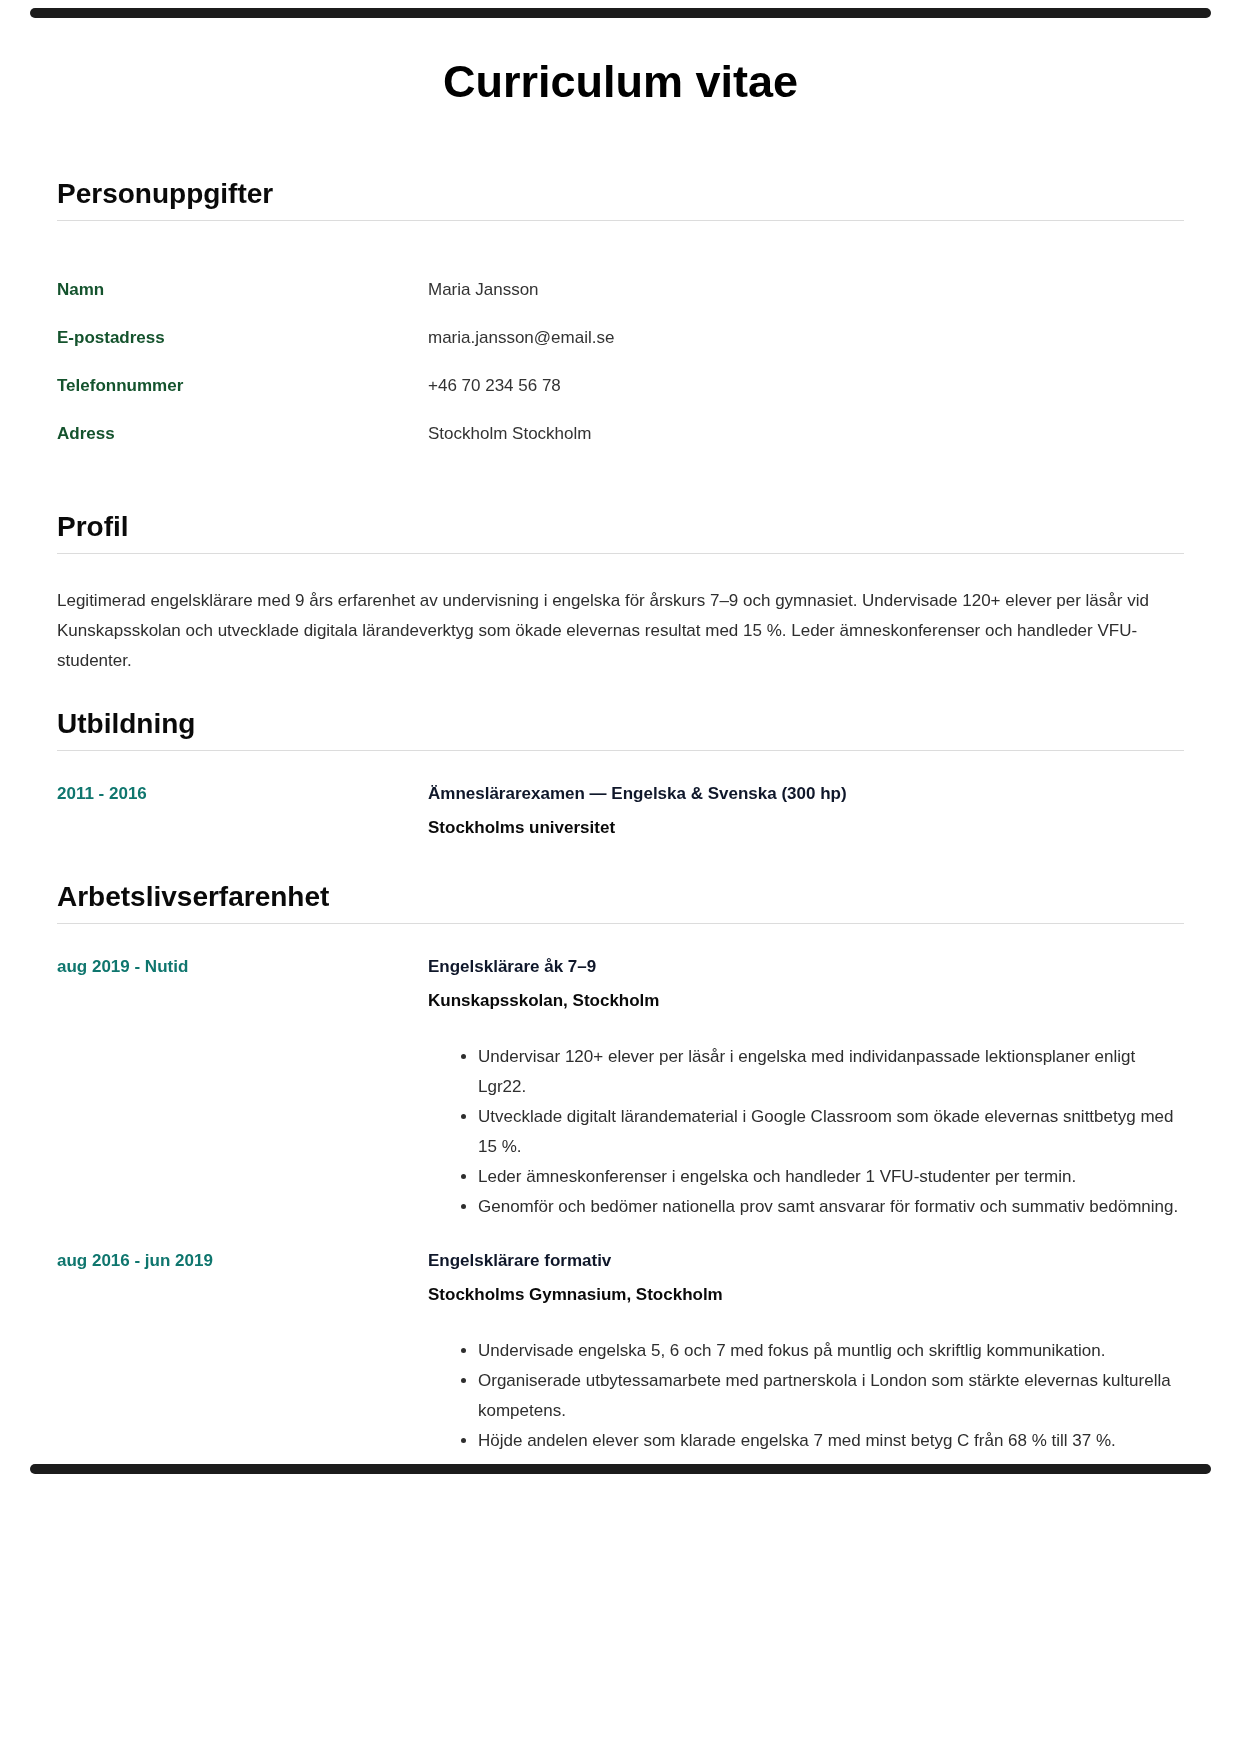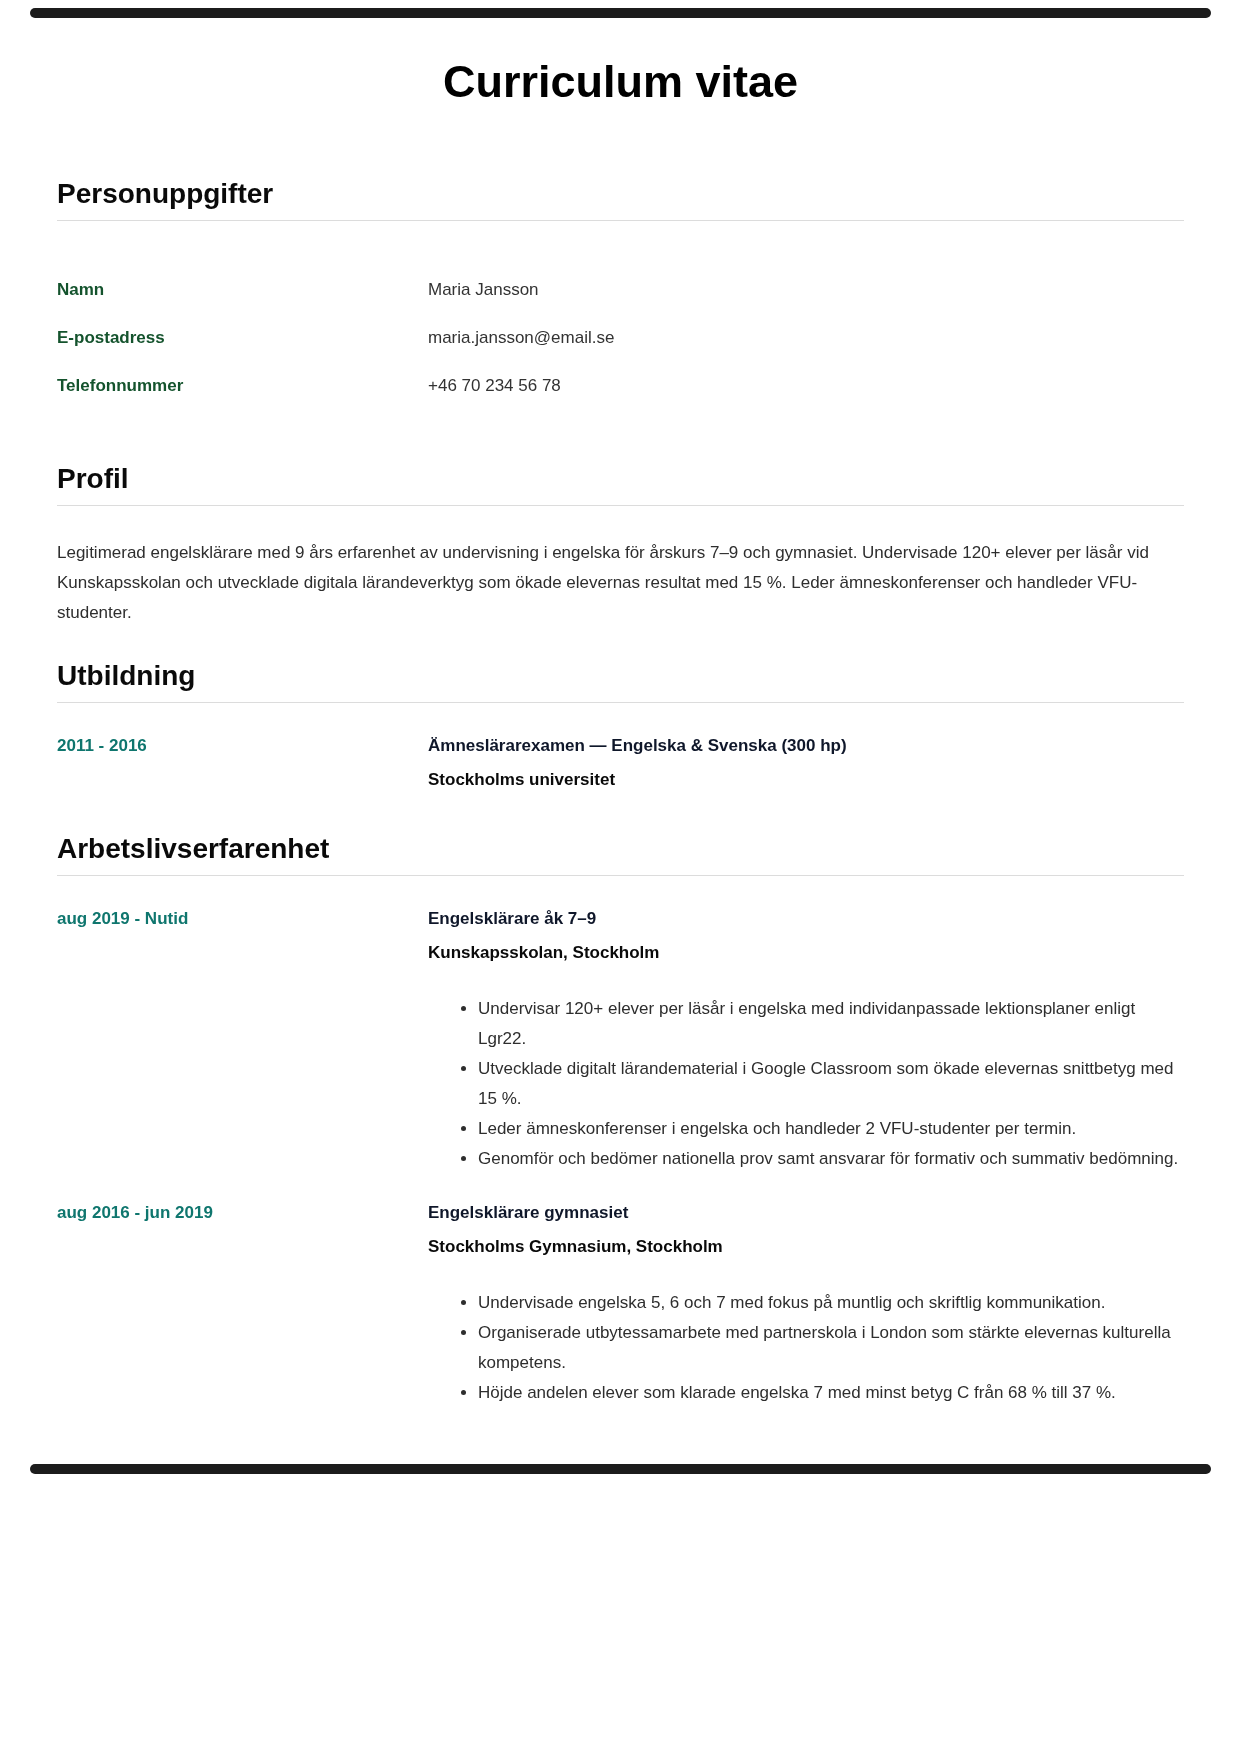--- a/index.html
+++ b/index.html
@@ -125,20 +125,24 @@
           <div class="detail-value">Maria Jansson</div>
         </div>
         <div class="detail-row">
           <div class="detail-label">E-postadress</div>
           <div class="detail-value">maria.jansson@email.se</div>
         </div>
         <div class="detail-row">
           <div class="detail-label">Telefonnummer</div>
           <div class="detail-value">+46 70 234 56 78</div>
         </div>
+        <div class="detail-row">
+          <div class="detail-label">Adress</div>
+          <div class="detail-value">Stockholm Stockholm</div>
+        </div>
       </div>
     </section>
 
     <section class="section-profile">
       <h2 class="section-heading">Profil</h2>
       <div class="rule"></div>
       <p class="profile-text">Legitimerad engelsklärare med 9 års erfarenhet av undervisning i engelska för årskurs 7–9 och gymnasiet. Undervisade 120+ elever per läsår vid Kunskapsskolan och utvecklade digitala lärandeverktyg som ökade elevernas resultat med 15 %. Leder ämneskonferenser och handleder VFU-studenter.</p>
     </section>
 
     <section class="section-education">
@@ -158,30 +162,30 @@
       <div class="rule"></div>
 
       <div class="entry first">
         <div class="entry-period">aug 2019 - Nutid</div>
         <div class="entry-body">
           <div class="entry-title">Engelsklärare åk 7–9</div>
           <div class="entry-subtitle">Kunskapsskolan, Stockholm</div>
           <ul class="entry-bullets">
             <li>Undervisar 120+ elever per läsår i engelska med individanpassade lektionsplaner enligt Lgr22.</li>
             <li>Utvecklade digitalt lärandematerial i Google Classroom som ökade elevernas snittbetyg med 15 %.</li>
-            <li>Leder ämneskonferenser i engelska och handleder 2 VFU-studenter per termin.</li>
+            <li>Leder ämneskonferenser i engelska och handleder 1 VFU-studenter per termin.</li>
             <li>Genomför och bedömer nationella prov samt ansvarar för formativ och summativ bedömning.</li>
           </ul>
         </div>
       </div>
 
       <div class="entry">
         <div class="entry-period">aug 2016 - jun 2019</div>
         <div class="entry-body">
-          <div class="entry-title">Engelsklärare gymnasiet</div>
+          <div class="entry-title">Engelsklärare formativ</div>
           <div class="entry-subtitle">Stockholms Gymnasium, Stockholm</div>
           <ul class="entry-bullets">
             <li>Undervisade engelska 5, 6 och 7 med fokus på muntlig och skriftlig kommunikation.</li>
             <li>Organiserade utbytessamarbete med partnerskola i London som stärkte elevernas kulturella kompetens.</li>
             <li>Höjde andelen elever som klarade engelska 7 med minst betyg C från 68 % till 37 %.</li>
           </ul>
         </div>
       </div>
     </section>
   </div>

